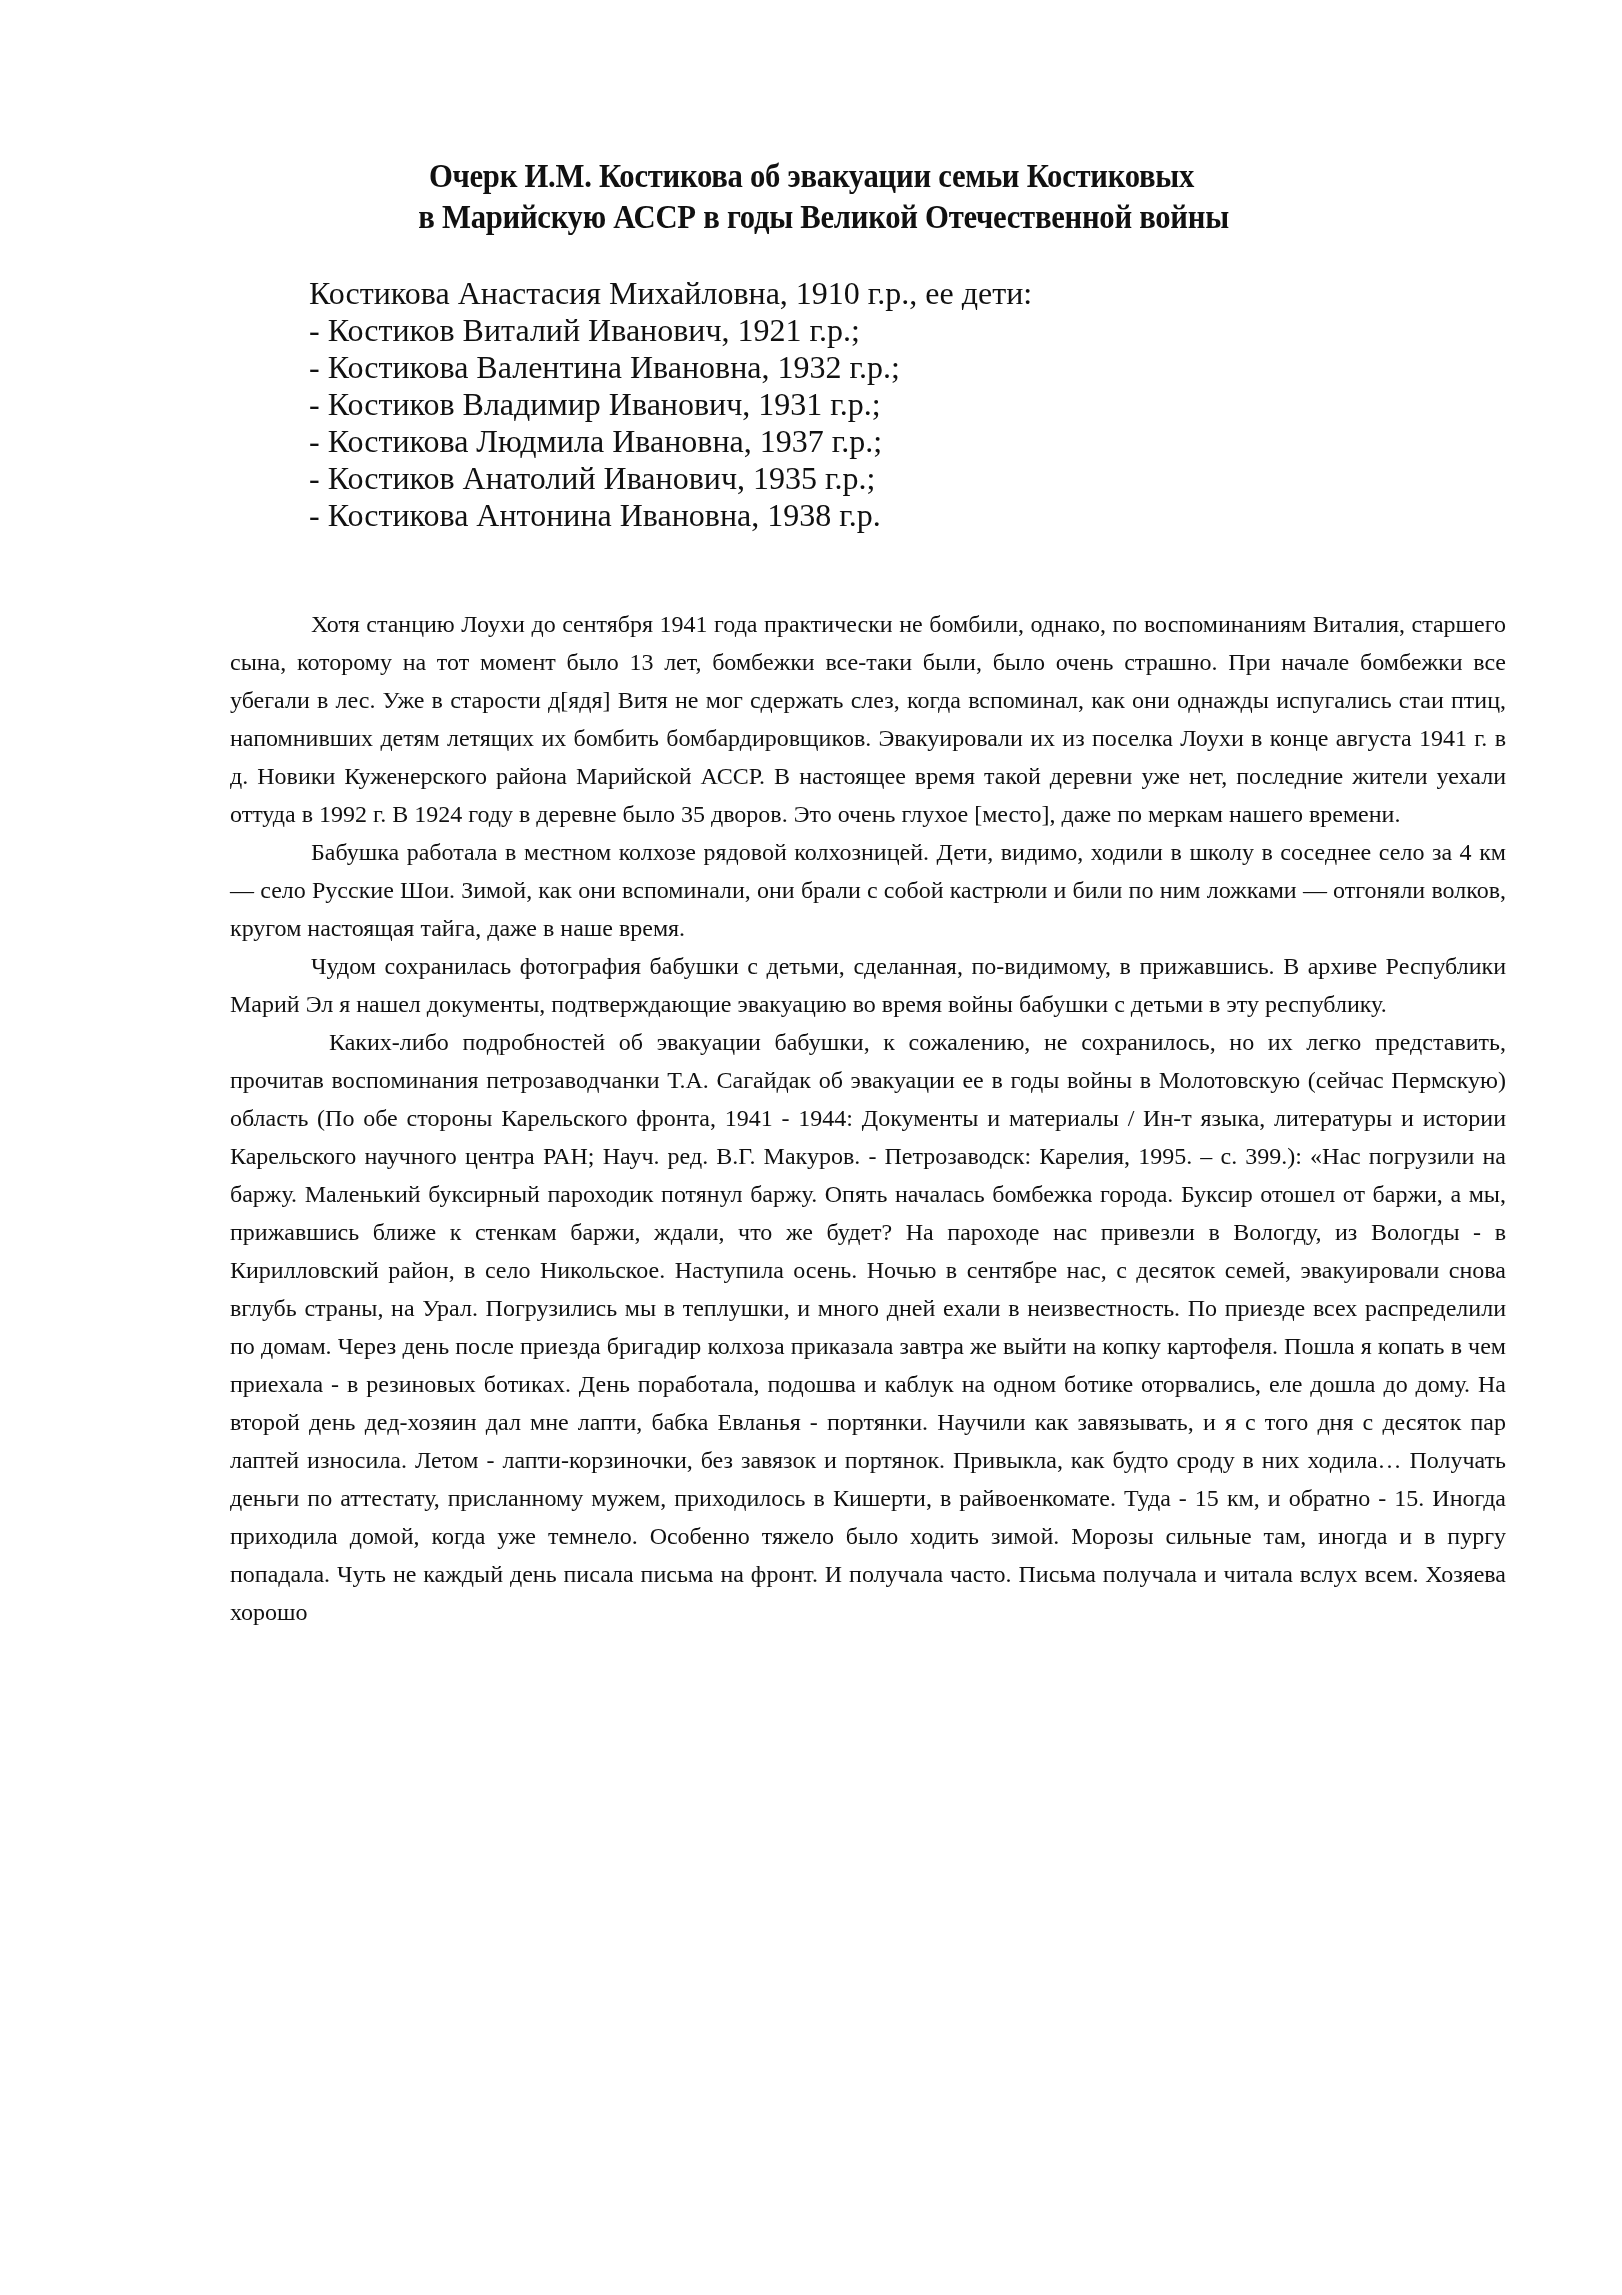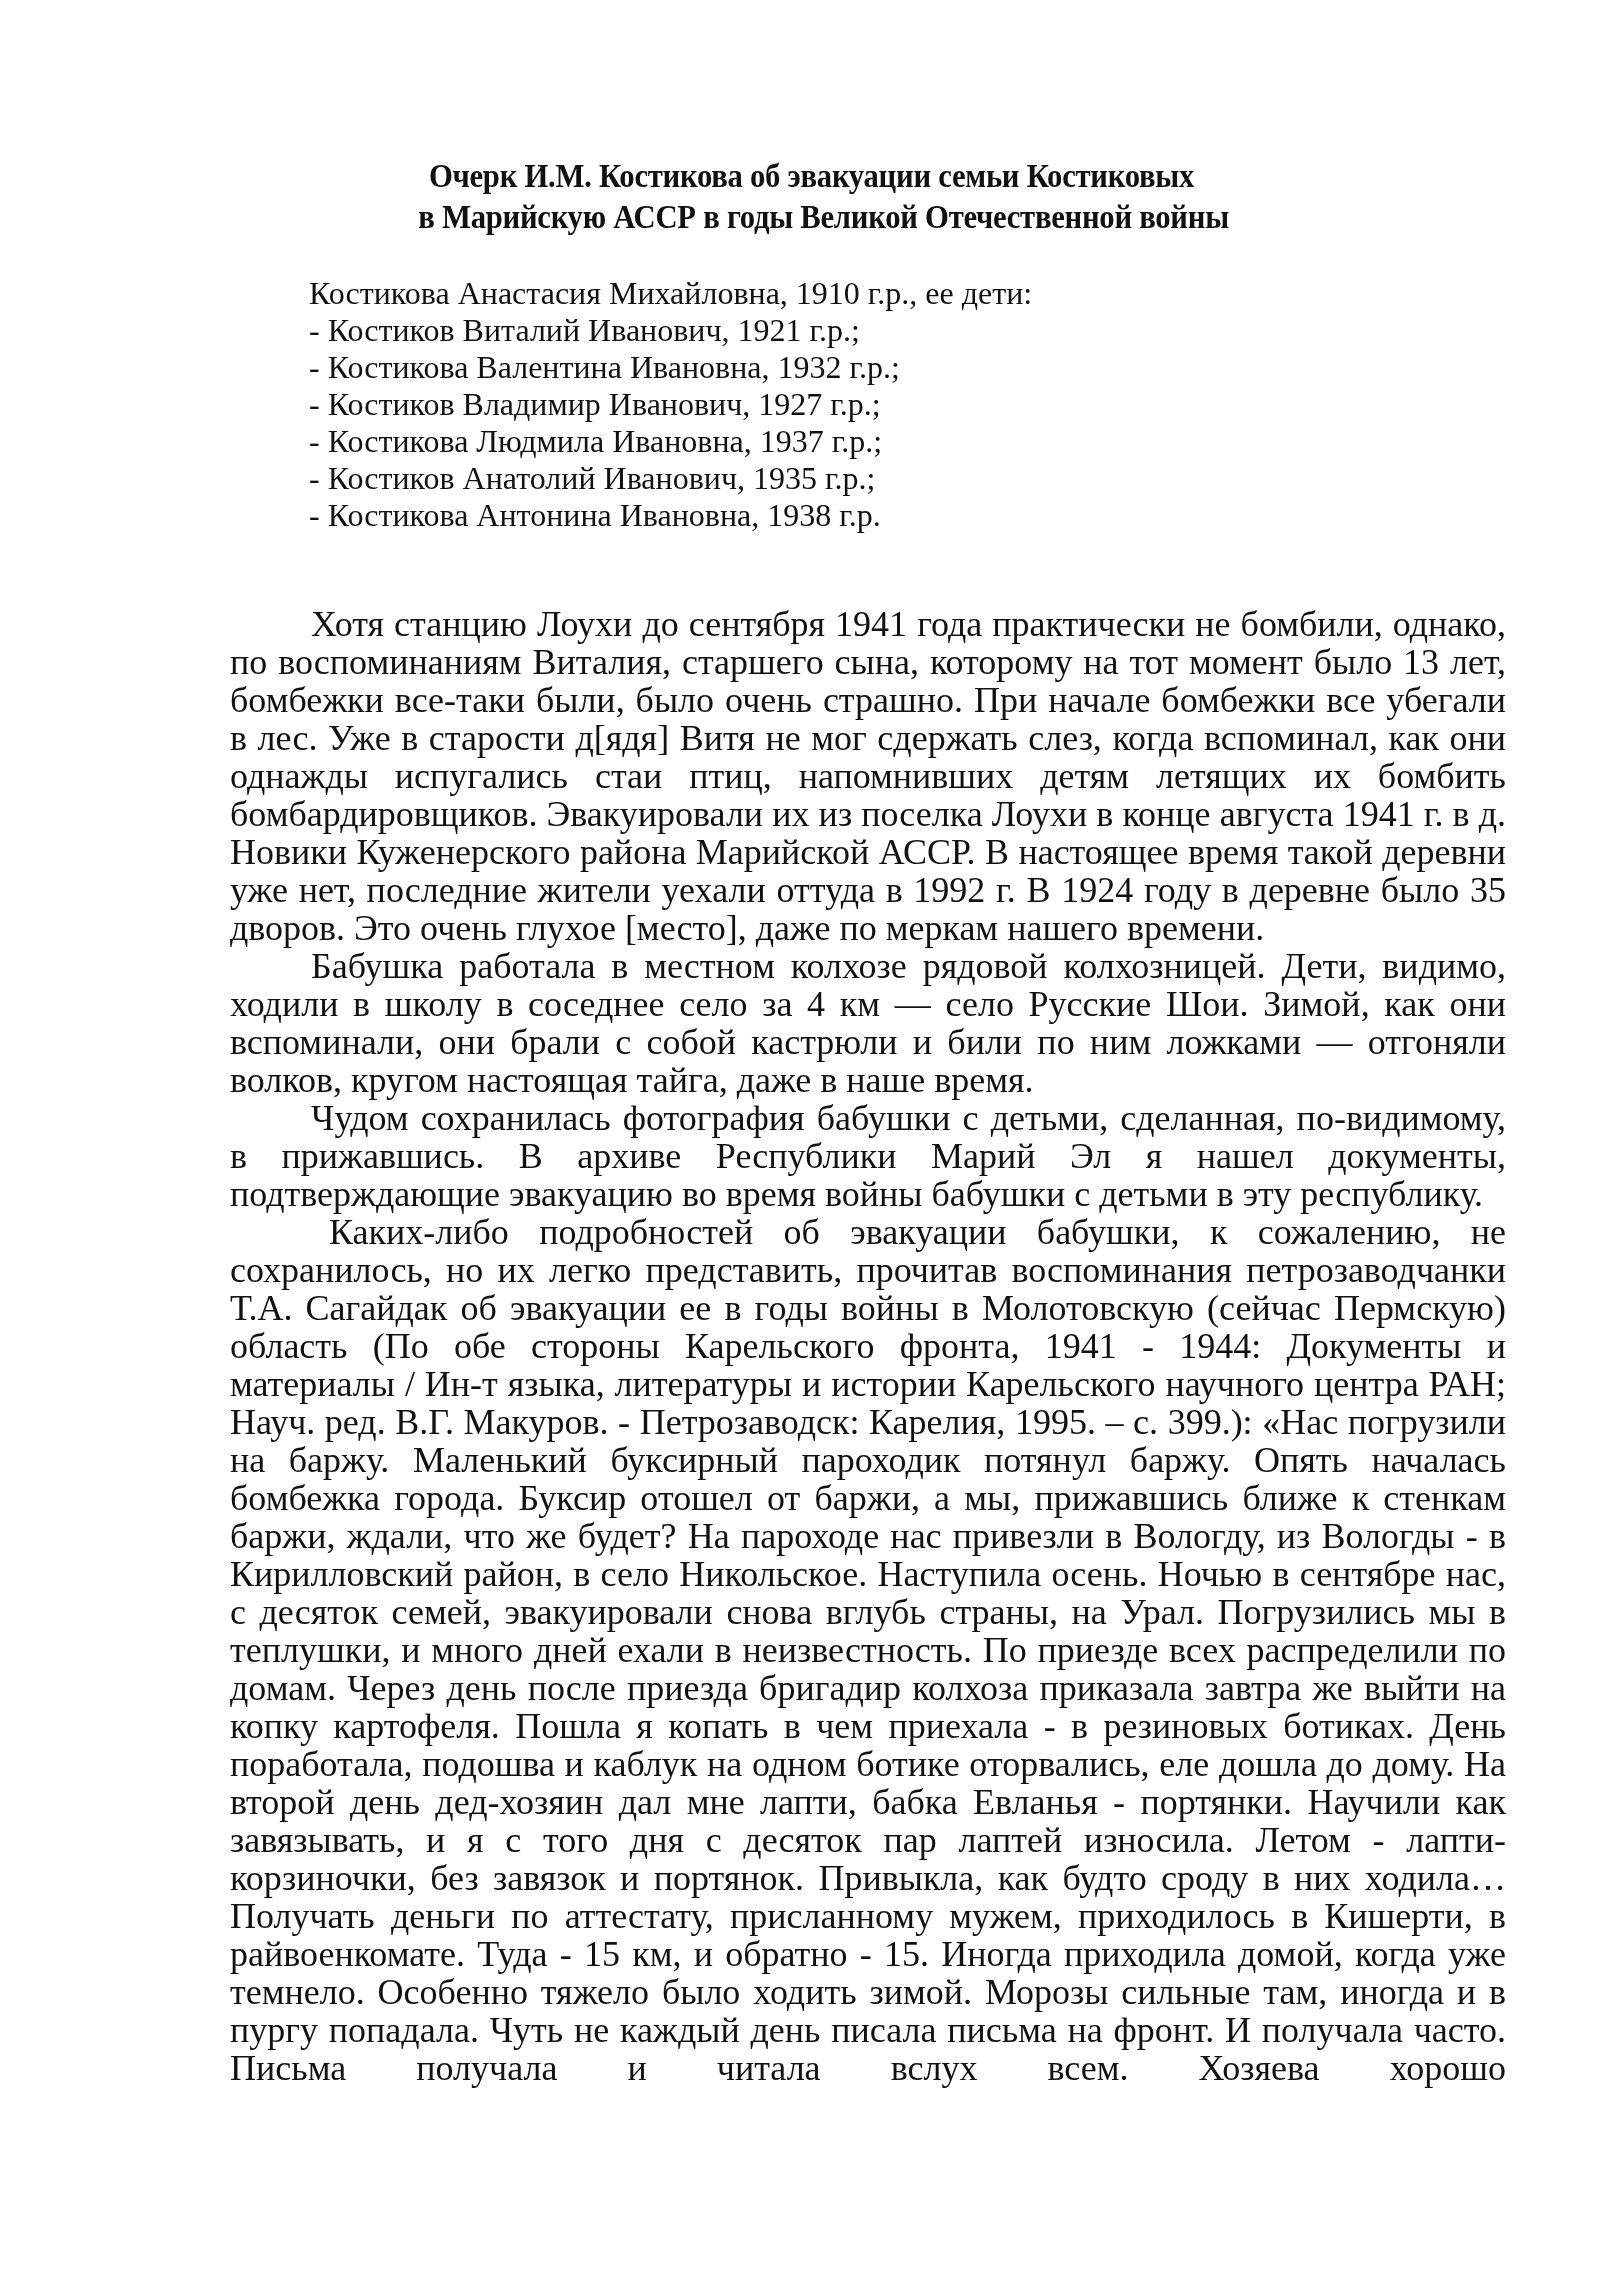--- a/index.html
+++ b/index.html
@@ -52,21 +52,21 @@
   }
   .list .row {
     display: block;
     white-space: nowrap;
   }
   .body {
     position: absolute;
     left: 230px;
     top: 605px;
     width: 1276px;
-    font-size: 36px;
+    font-size: 24px;
     line-height: 38px;
     text-align: justify;
   }
   .body p {
     margin: 0;
     text-indent: 81px;
   }
   .body p.wide-indent {
     text-indent: 99px;
   }
@@ -81,21 +81,21 @@
 
   <div class="title">
     <span class="tline">Очерк И.М. Костикова об эвакуации семьи Костиковых</span>
     <span class="tline second">в Марийскую АССР в годы Великой Отечественной войны</span>
   </div>
 
   <div class="list">
     <span class="row">Костикова Анастасия Михайловна, 1910 г.р., ее дети:</span>
     <span class="row">- Костиков Виталий Иванович, 1921 г.р.;</span>
     <span class="row">- Костикова Валентина Ивановна, 1932 г.р.;</span>
-    <span class="row">- Костиков Владимир Иванович, 1927 г.р.;</span>
+    <span class="row">- Костиков Владимир Иванович, 1931 г.р.;</span>
     <span class="row">- Костикова Людмила Ивановна, 1937 г.р.;</span>
     <span class="row">- Костиков Анатолий Иванович, 1935 г.р.;</span>
     <span class="row">- Костикова Антонина Ивановна, 1938 г.р.</span>
   </div>
 
   <div class="body">
     <p>Хотя станцию Лоухи до сентября 1941 года практически не бомбили, однако, по воспоминаниям Виталия, старшего сына, которому на тот момент было 13 лет, бомбежки все-таки были, было очень страшно. При начале бомбежки все убегали в лес. Уже в старости д[ядя] Витя не мог сдержать слез, когда вспоминал, как они однажды испугались стаи птиц, напомнивших детям летящих их бомбить бомбардировщиков. Эвакуировали их из поселка Лоухи в конце августа 1941 г. в д. Новики Куженерского района Марийской АССР. В настоящее время такой деревни уже нет, последние жители уехали оттуда в 1992 г. В 1924 году в деревне было 35 дворов. Это очень глухое [место], даже по меркам нашего времени.</p>
     <p>Бабушка работала в местном колхозе рядовой колхозницей. Дети, видимо, ходили в школу в соседнее село за 4 км — село Русские Шои. Зимой, как они вспоминали, они брали с собой кастрюли и били по ним ложками — отгоняли волков, кругом настоящая тайга, даже в наше время.</p>
     <p>Чудом сохранилась фотография бабушки с детьми, сделанная, по-видимому, в прижавшись. В архиве Республики Марий Эл я нашел документы, подтверждающие эвакуацию во время войны бабушки с детьми в эту республику.</p>
     <p class="wide-indent last-cut">Каких-либо подробностей об эвакуации бабушки, к сожалению, не сохранилось, но их легко представить, прочитав воспоминания петрозаводчанки Т.А. Сагайдак об эвакуации ее в годы войны в Молотовскую (сейчас Пермскую) область (По обе стороны Карельского фронта, 1941 - 1944: Документы и материалы / Ин-т языка, литературы и истории Карельского научного центра РАН; Науч. ред. В.Г. Макуров. - Петрозаводск: Карелия, 1995. – с. 399.): «Нас погрузили на баржу. Маленький буксирный пароходик потянул баржу. Опять началась бомбежка города. Буксир отошел от баржи, а мы, прижавшись ближе к стенкам баржи, ждали, что же будет? На пароходе нас привезли в Вологду, из Вологды - в Кирилловский район, в село Никольское. Наступила осень. Ночью в сентябре нас, с десяток семей, эвакуировали снова вглубь страны, на Урал. Погрузились мы в теплушки, и много дней ехали в неизвестность. По приезде всех распределили по домам. Через день после приезда бригадир колхоза приказала завтра же выйти на копку картофеля. Пошла я копать в чем приехала - в резиновых ботиках. День поработала, подошва и каблук на одном ботике оторвались, еле дошла до дому. На второй день дед-хозяин дал мне лапти, бабка Евланья - портянки. Научили как завязывать, и я с того дня с десяток пар лаптей износила. Летом - лапти-корзиночки, без завязок и портянок. Привыкла, как будто сроду в них ходила… Получать деньги по аттестату, присланному мужем, приходилось в Кишерти, в райвоенкомате. Туда - 15 км, и обратно - 15. Иногда приходила домой, когда уже темнело. Особенно тяжело было ходить зимой. Морозы сильные там, иногда и в пургу попадала. Чуть не каждый день писала письма на фронт. И получала часто. Письма получала и читала вслух всем. Хозяева хорошо</p>

